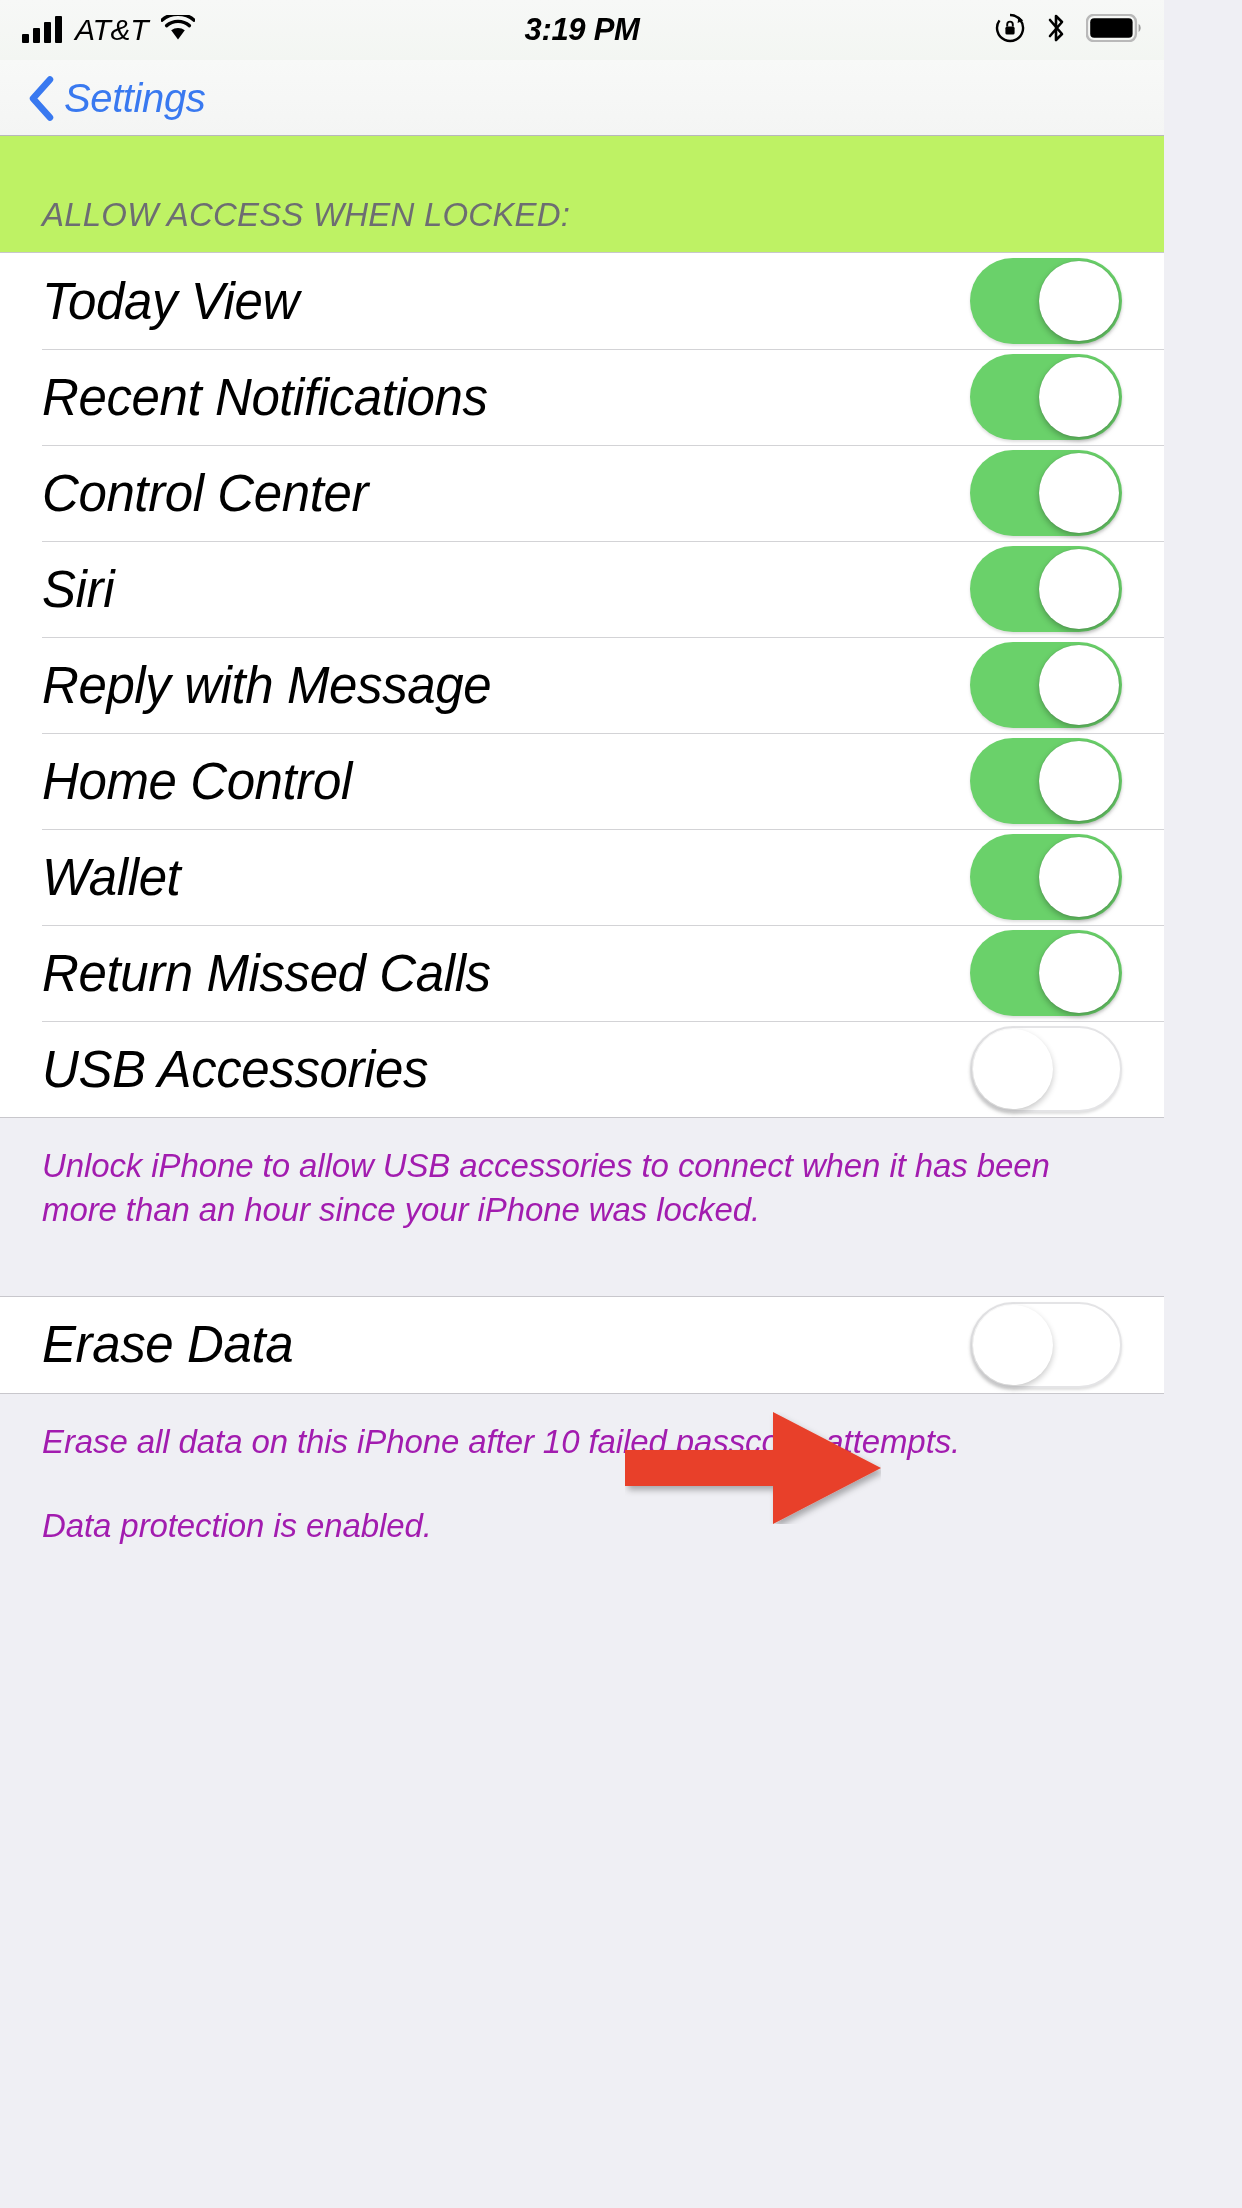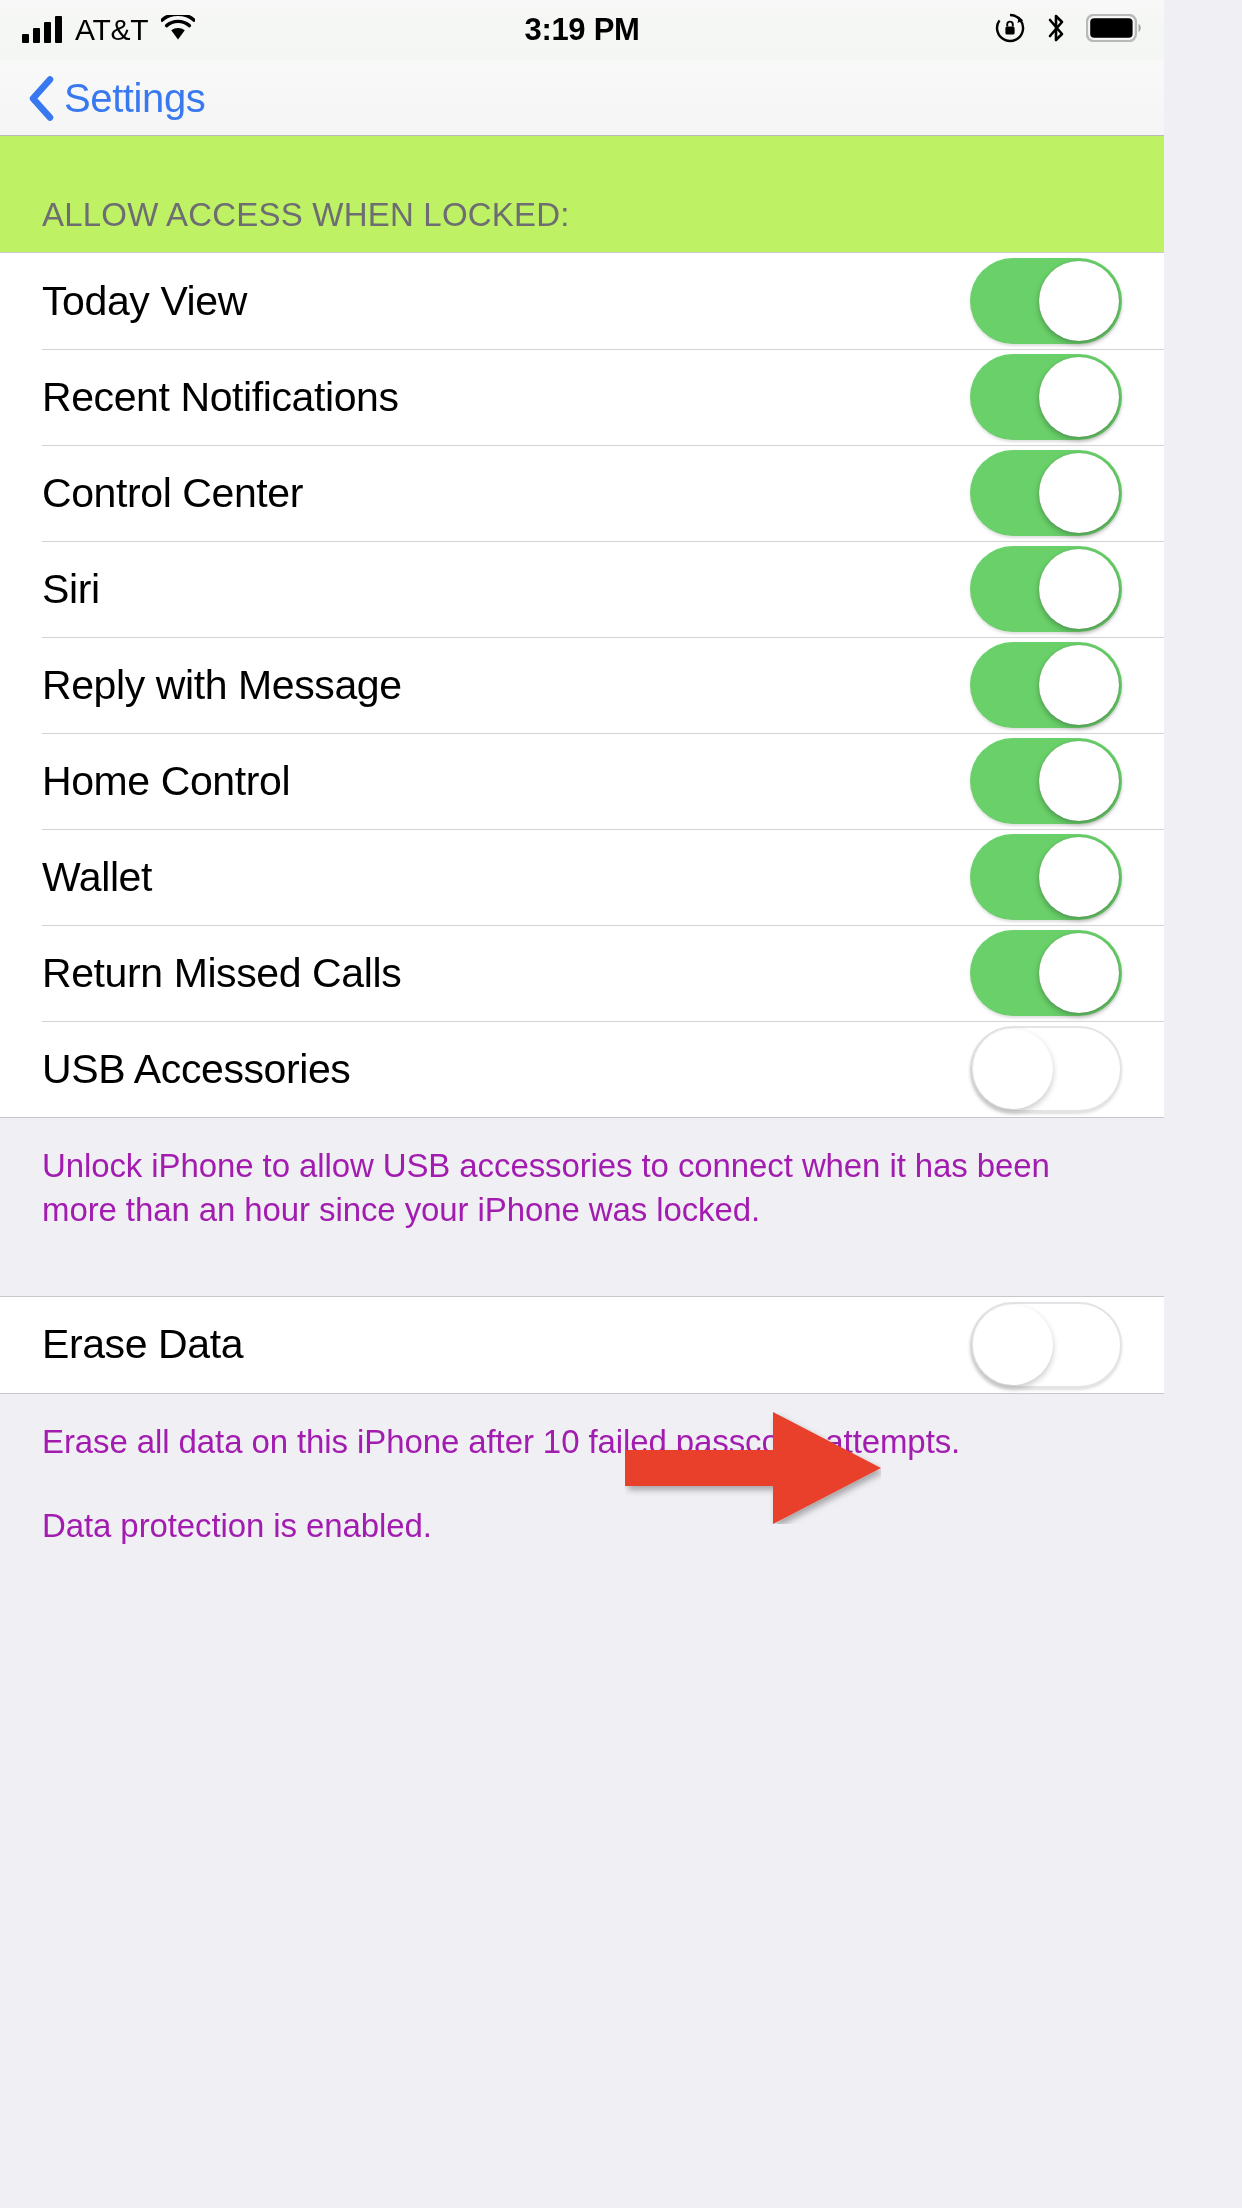--- a/index.html
+++ b/index.html
@@ -3,21 +3,21 @@
 <meta charset="utf-8">
 <style>
   * { margin:0; padding:0; box-sizing:border-box; }
   html,body { width:1242px; height:2208px; }
   body {
     font-family:"Liberation Sans", sans-serif;
     background:#efeff4;
     -webkit-font-smoothing:antialiased;
     overflow:hidden;
   }
-  .phone { position:relative; width:1164px; height:2208px; background:#efeff4; }
+  .phone { position:relative; width:1164px; height:2208px; background:#efeff4;font-style:italic; }
 
   
   .statusbar {
     position:relative; height:60px; width:100%;
     background:linear-gradient(180deg,#f7f8f7 0%, #f3f6f2 100%);
     display:flex; align-items:center;
   }
   .sb-left { position:absolute; left:22px; top:0; height:60px; display:flex; align-items:center; gap:13px; }
   .sb-center { position:absolute; left:0; right:0; top:0; height:60px; display:flex; align-items:center; justify-content:center; }
   .sb-right { position:absolute; right:22px; top:0; height:60px; display:flex; align-items:center; gap:20px; }
@@ -62,21 +62,21 @@
   .row {
     position:relative; height:96px;
     display:flex; align-items:center; justify-content:space-between;
     padding:0 42px 0 42px;
     background:#fff;
   }
   .row + .row::before {
     content:""; position:absolute; left:42px; right:0; top:0;
     height:1px; background:#d3d3d6;
   }
-  .row-label { font-size:41px; color:#000; letter-spacing:-0.4px; }
+  .row-label { font-size:51px; color:#000; letter-spacing:-0.4px; }
 
   
   .switch { position:relative; width:152px; height:86px; flex:0 0 auto; cursor:pointer; }
   .switch .track {
     position:absolute; inset:0; border-radius:43px;
     box-shadow:0 2px 3px rgba(0,0,0,0.13);
   }
   .switch .knob {
     position:absolute; top:3px; width:80px; height:80px; border-radius:50%;
     background:#fff; box-shadow:0 3px 6px rgba(0,0,0,0.28), 0 0 1px rgba(0,0,0,0.2);

